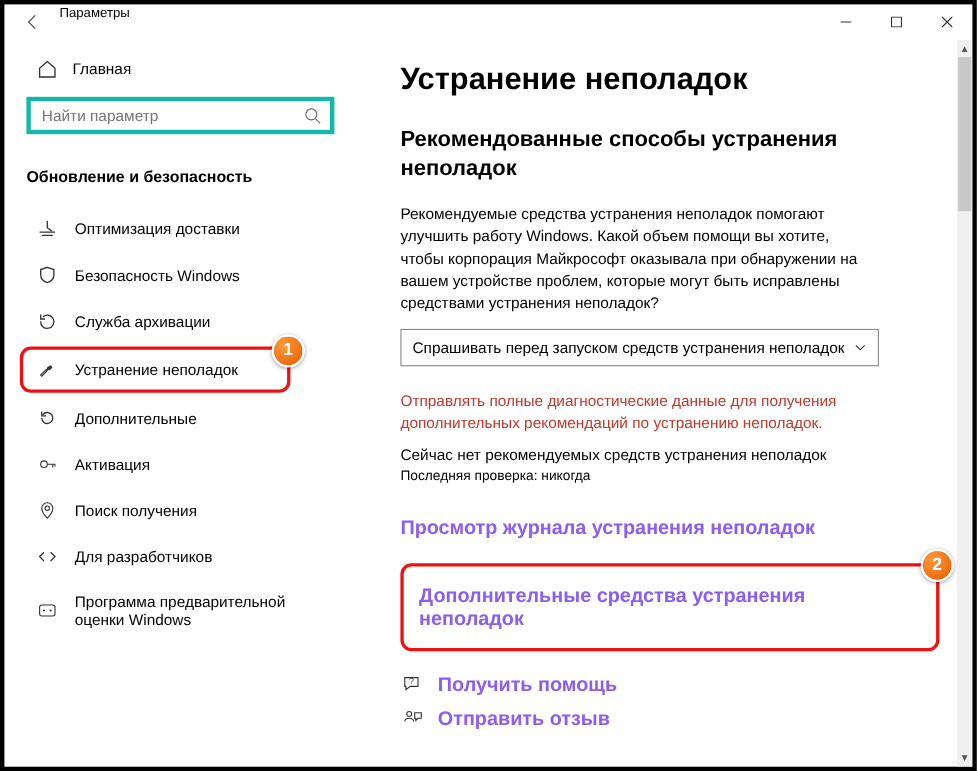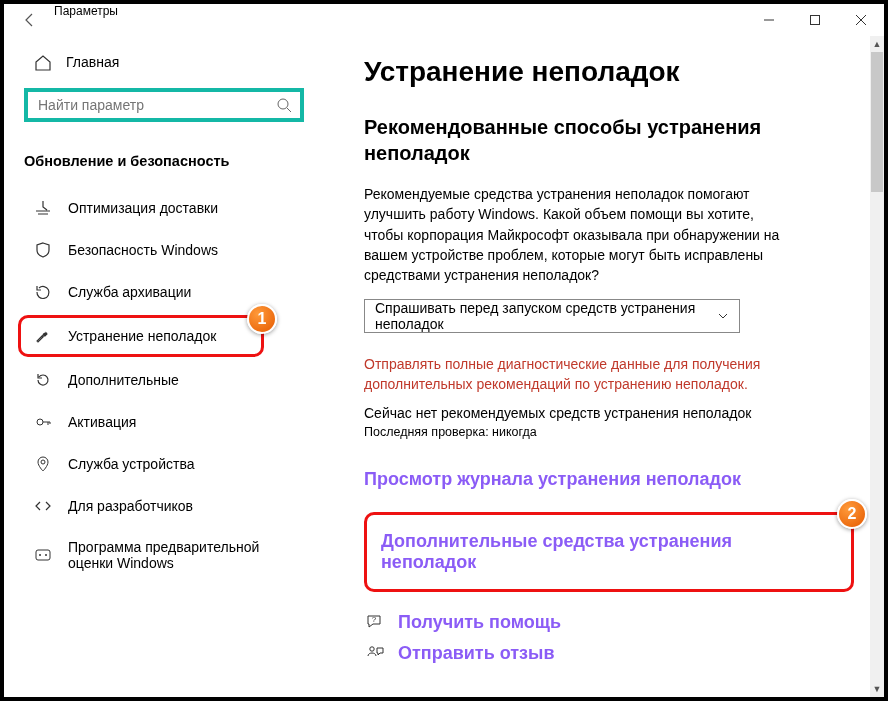--- a/index.html
+++ b/index.html
@@ -66,21 +66,21 @@
     box-shadow: 0 1px 4px rgba(0,0,0,.4);
     color:#fff; font-weight:700; font-size:16px;
     display:flex; align-items:center; justify-content:center;
   }
   .badge1 { top:-14px; right:-16px; }
   .main { flex:1; padding: 20px 30px 0 40px; position:relative; overflow:hidden;}
   .main h1 { font-weight:600; font-size:28px; margin-bottom: 26px; }
   .main h2 { font-weight:600; font-size:20px; margin-bottom: 18px; line-height:1.3; max-width: 440px;}
   .main p { font-size:14px; line-height:1.45; max-width: 430px; margin-bottom: 14px;}
   .dropdown {
-    border:1px solid #888; height:34px; width:376px;
+    border:1px solid #888; height:34px; width:435px;
     display:flex; align-items:center; padding: 0 10px;
     justify-content:space-between; font-size:14px;
     margin-bottom: 22px;
   }
   .warn { color:#c0392b; font-size:14px; max-width:440px; line-height:1.4; margin-bottom:10px;}
   .status { font-size:14px; margin-bottom:4px;}
   .last  { font-size:12.5px; margin-bottom: 30px;}
   .link { color:#8b5cf6; font-size:18px; cursor:pointer;font-weight:bold; }
   .link-row { margin-bottom: 22px; }
   .boxed {
@@ -204,21 +204,21 @@
         </span>
       <span>Активация</span>
     </div>
     <div class="nav-item">
       <span class="ic">
           <svg width="18" height="18" viewBox="0 0 18 18">
             <path d="M9 2a5 5 0 0 1 5 5c0 4-5 9-5 9S4 11 4 7a5 5 0 0 1 5-5z" stroke="#333" fill="none"></path>
             <circle cx="9" cy="7" r="2" stroke="#333" fill="none"></circle>
           </svg>
         </span>
-      <span>Служба устройства</span>
+      <span>Поиск получения</span>
     </div>
     <div class="nav-item">
       <span class="ic">
           <svg width="18" height="18" viewBox="0 0 18 18">
             <path d="M6 5l-4 4 4 4M12 5l4 4-4 4" stroke="#333" fill="none" stroke-width="1.2"></path>
           </svg>
         </span>
       <span>Для разработчиков</span>
     </div>
     <div class="nav-item">

